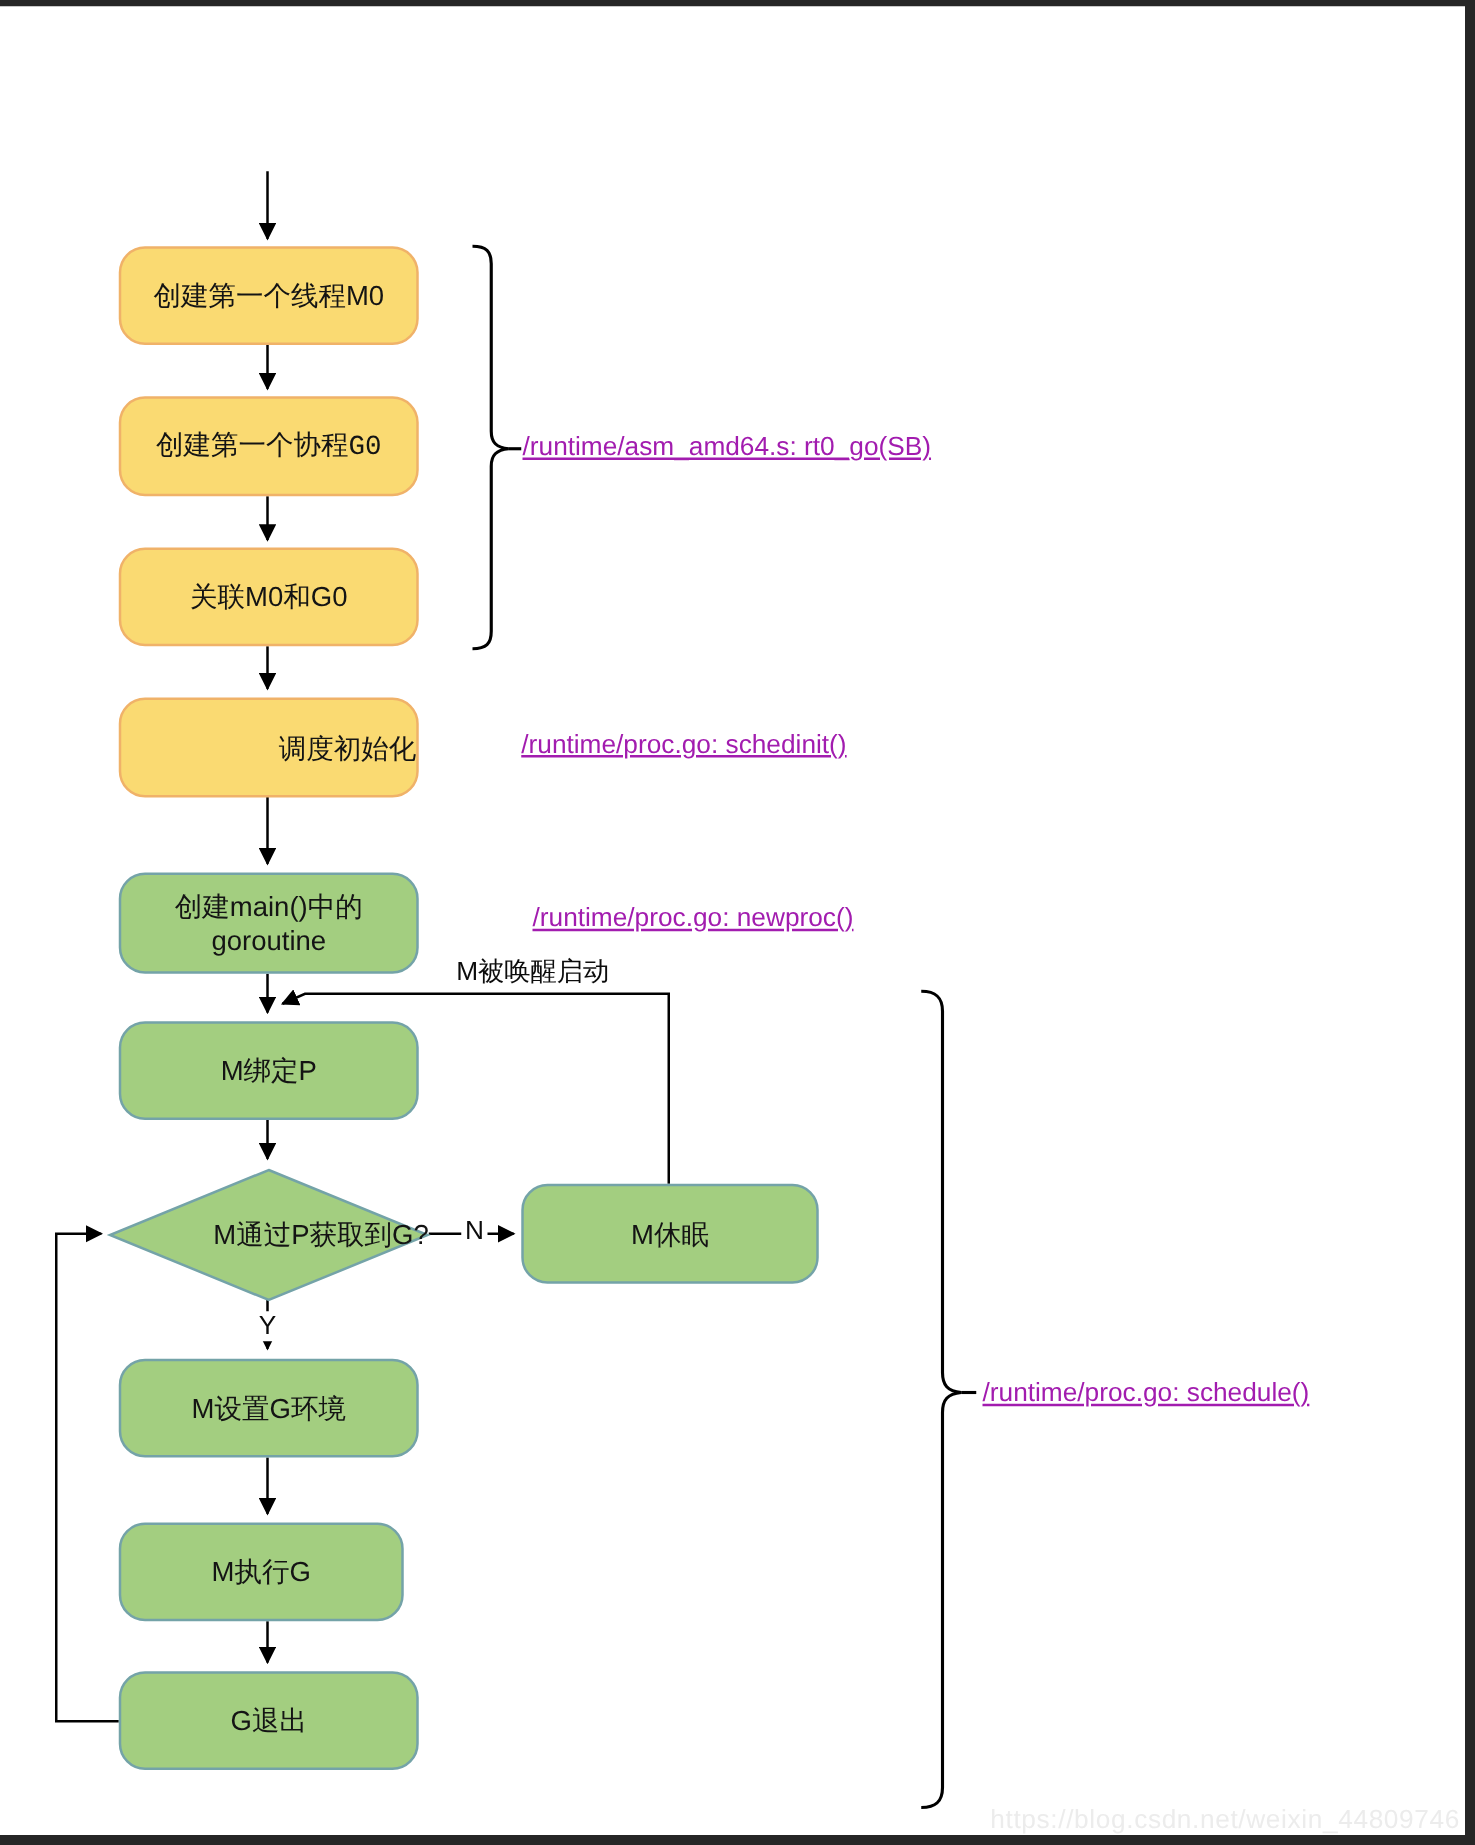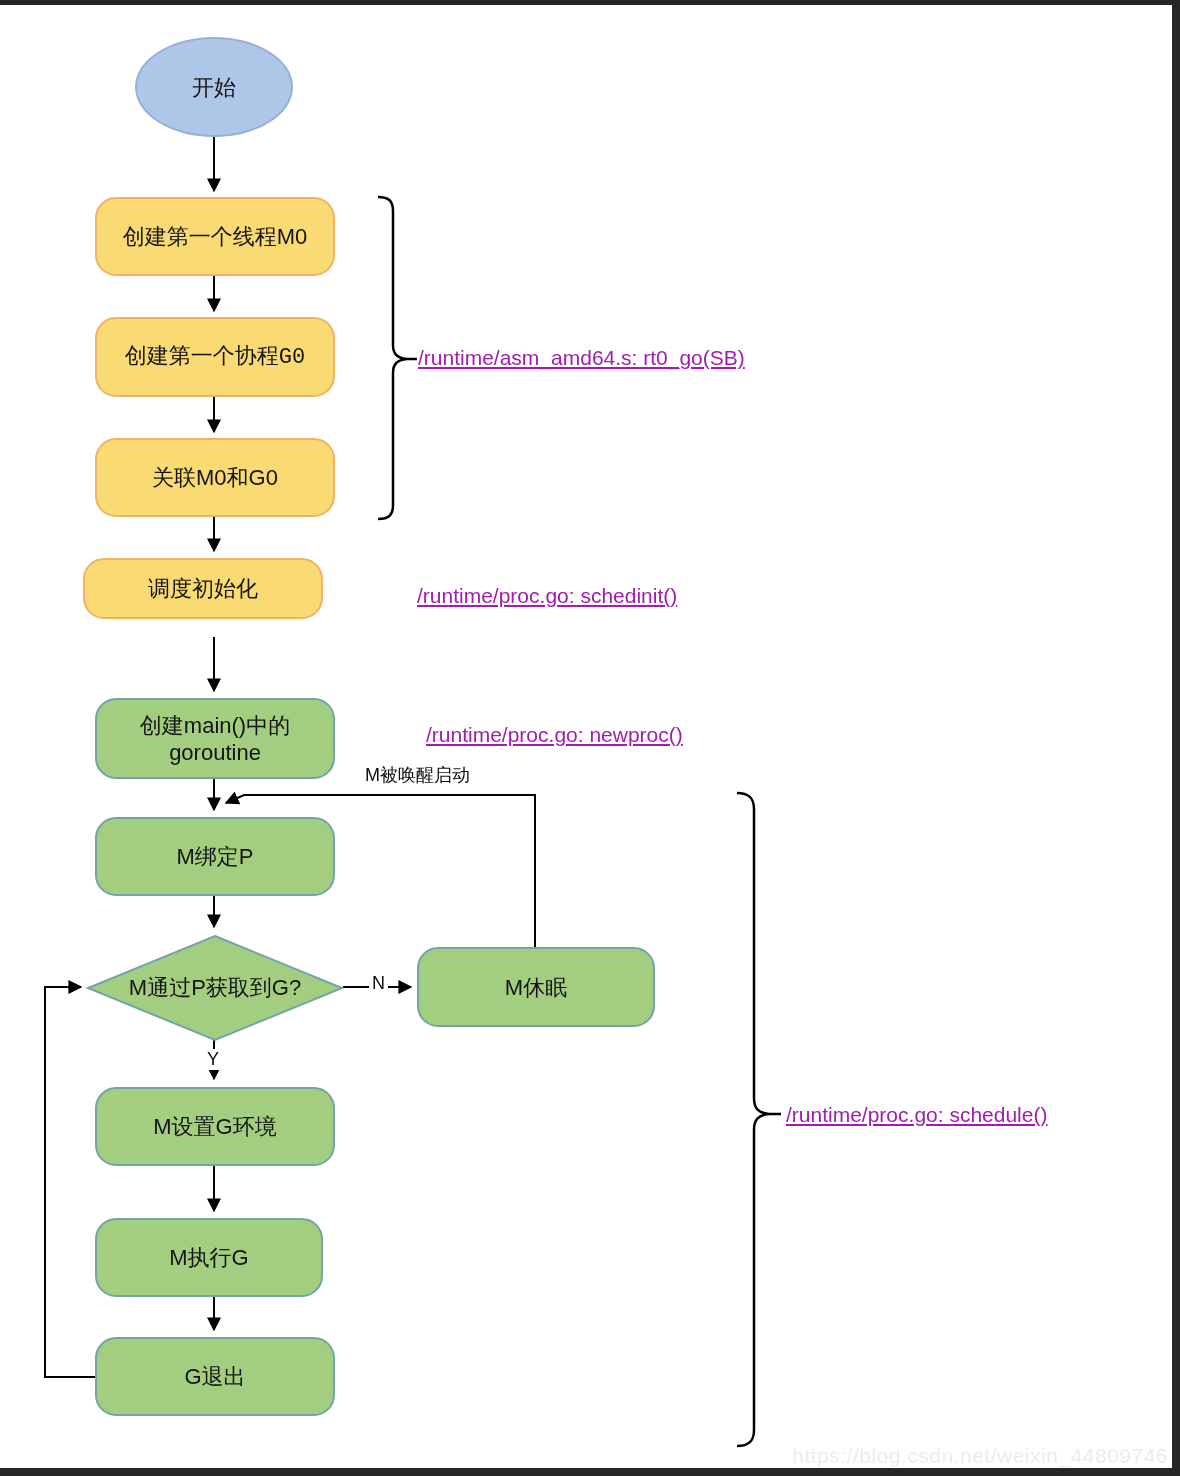--- a/index.html
+++ b/index.html
@@ -15,28 +15,28 @@
   .node {
     position:absolute; box-sizing:border-box; z-index:2;
     display:flex; flex-direction:column; align-items:center; justify-content:center;
     text-align:center; font-size:22px; line-height:27px; color:#141414;
     border:2px solid transparent; border-radius:21px;
   }
   .yellow { background:var(--yellow-fill,#fada72); border-color:var(--yellow-stroke,#f0b269); }
   .green  { background:var(--green-fill,#a3ce80);  border-color:var(--green-stroke,#74a3a8); }
   .ellipse{ background:var(--blue-fill,#aec6e8);   border-color:var(--blue-stroke,#97afd9); border-radius:50%; }
   .diamond-label {
-    position:absolute; z-index:3; display:flex; align-items:center; justify-content:center;
+    position:absolute; z-index:3; display:flex; align-items:center; justify-content:flex-end;
     font-size:22px; color:#141414; text-align:center;
   }
   .ann {
     position:absolute; z-index:2; font-size:21px; color:#a21caf; white-space:nowrap;text-decoration:underline;
   }
   .edge-label {
-    position:absolute; z-index:3; font-size:18px; color:#0c0c0c; white-space:nowrap;
+    position:absolute; z-index:3; font-size:21px; color:#0c0c0c; white-space:nowrap;
   }
   .bg-white { background:#ffffff; padding:0 3px; }
   .watermark {
     position:absolute; z-index:2; right:12px; top:1444px;
     font-size:21px; color:var(--watermark-color,#ececec); letter-spacing:0.5px;
   }
   .frame { position:absolute; background:var(--frame,#262626); z-index:5; }
   .frame-top    { left:0; top:0; width:1180px; height:5px; }
   .frame-right  { right:0; top:0; width:8px; height:1476px; }
   .frame-bottom { left:0; bottom:0; width:1180px; height:8px; }
@@ -72,37 +72,34 @@
 
     <polygon points="215,936 342,988 215,1040 88,988" fill="var(--green-fill,#a3ce80)" stroke="var(--green-stroke,#74a3a8)" stroke-width="2"></polygon>
 
     <path d="M378,197 C389,197 393,201 393,211 L393,345 C393,354 397,358 407,359 C397,360 393,364 393,373 L393,505 C393,515 389,519 378,519" stroke="#000" stroke-width="2.5" fill="none"></path>
     <path d="M407,359 H417" stroke="#000" stroke-width="2.5" fill="none"></path>
 
     <path d="M737,793 C749,793 754,798 754,809 L754,1098 C754,1108 758,1113 769,1114 C758,1115 754,1120 754,1130 L754,1430 C754,1441 749,1446 737,1446" stroke="#000" stroke-width="2.5" fill="none"></path>
     <path d="M769,1114 H781" stroke="#000" stroke-width="2.5" fill="none"></path>
   </svg>
 
-  <div class="node ellipse" style="left:135px; top:37px; width:158px; height:100px;">
-    <span>开始</span>
-  </div>
 
   <div class="node yellow" style="left:95px; top:197px; width:240px; height:79px;">
     <span>创建第一个线程M0</span>
   </div>
 
   <div class="node yellow" style="left:95px; top:317px; width:240px; height:80px;font-family:Liberation Mono, monospace;">
     <span>创建第一个协程G0</span>
   </div>
 
   <div class="node yellow" style="left:95px; top:438px; width:240px; height:79px;">
     <span>关联M0和G0</span>
   </div>
 
-  <div class="node yellow" style="left:83px; top:558px; width:240px; height:61px;">
+  <div class="node yellow" style="left:95px; top:558px; width:240px; height:80px;align-items:flex-end;">
     <span>调度初始化</span>
   </div>
 
   <div class="node green" style="left:95px; top:698px; width:240px; height:81px;">
     <span>创建main()中的</span>
     <span>goroutine</span>
   </div>
 
   <div class="node green" style="left:95px; top:817px; width:240px; height:79px;">
     <span>M绑定P</span>

